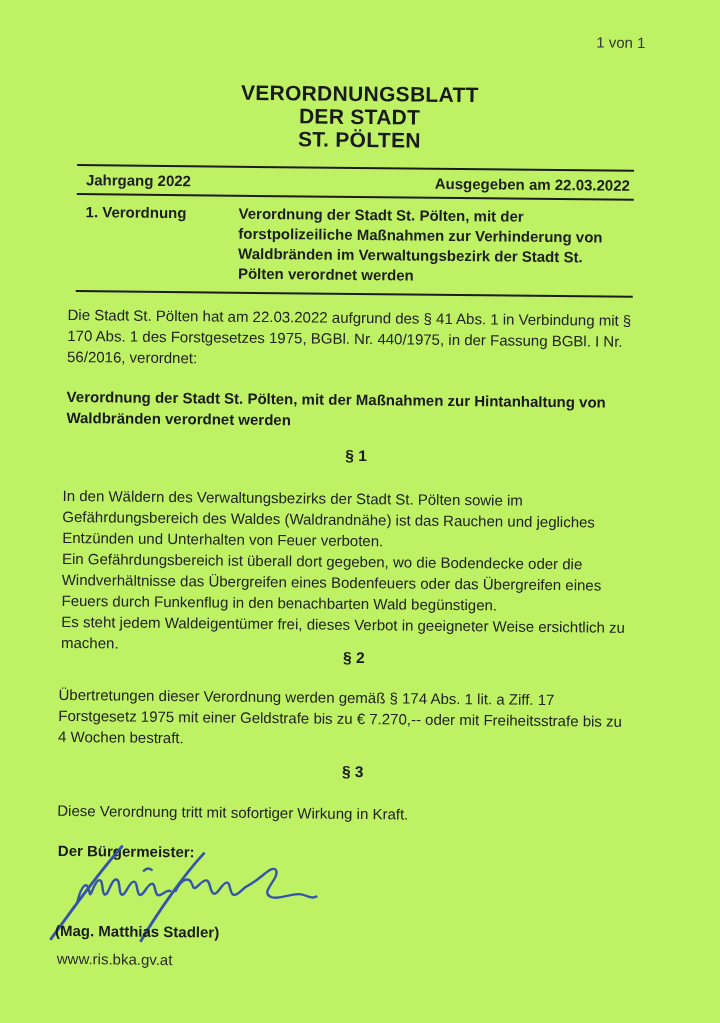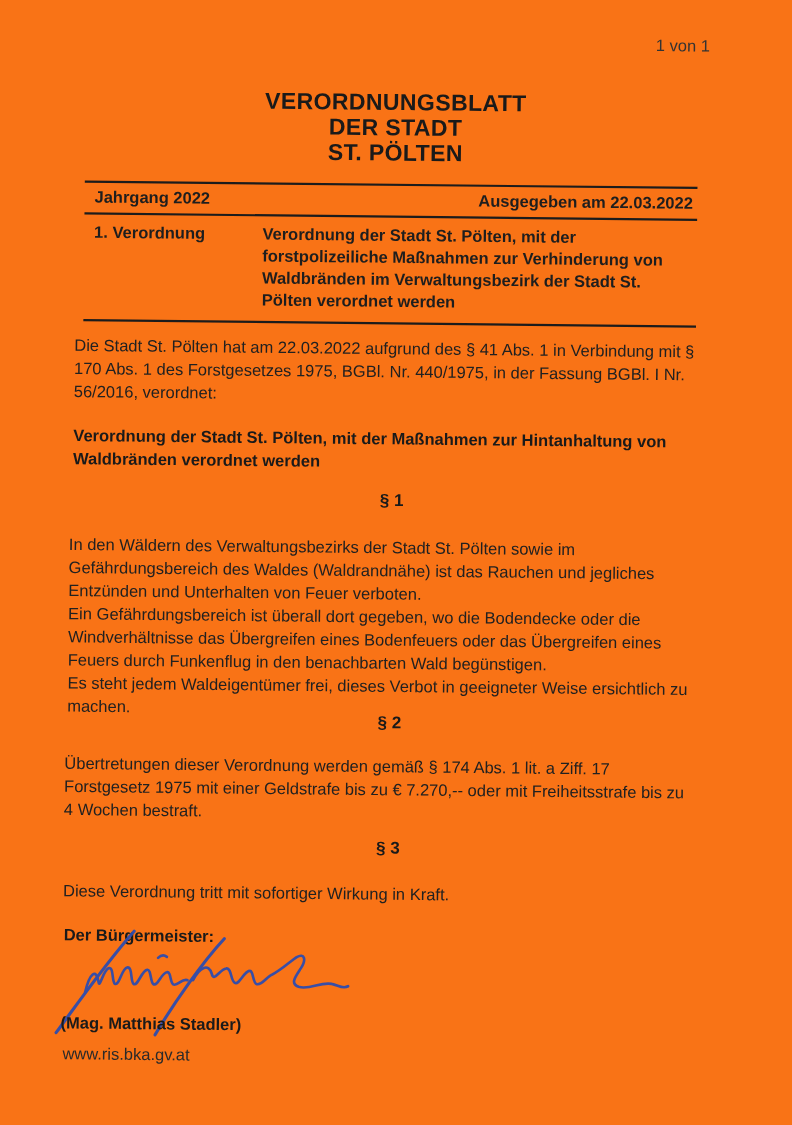--- a/index.html
+++ b/index.html
@@ -5,21 +5,21 @@
   html, body { margin: 0; padding: 0; }
   body {
     width: 720px; height: 1023px;
     background: #ffffff;
     font-family: "Liberation Sans", sans-serif;
     color: #1e1e1e;
   }
   .sheet {
     position: relative;
     width: 720px; height: 1023px;
-    background: #f97316;
+    background: #bef264;
     overflow: hidden;
   }
   
   .skew {
     position: absolute; inset: 0;
     transform: rotate(0.6deg);
     transform-origin: 360px 80px;
   }
   .abs { position: absolute; }
   .b { font-weight: bold; }

